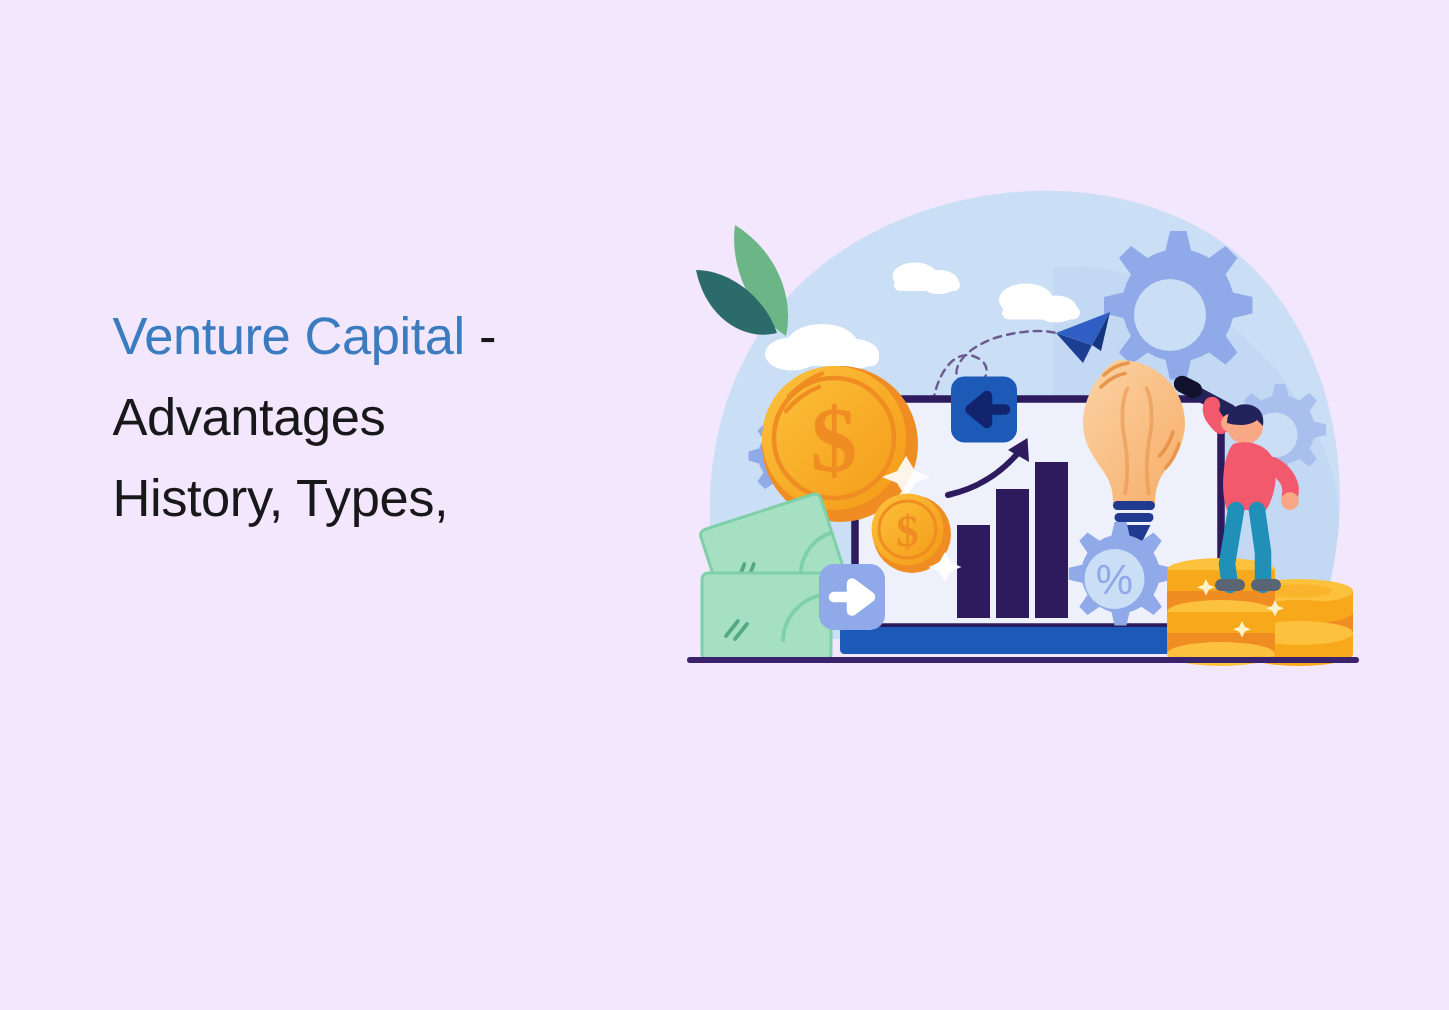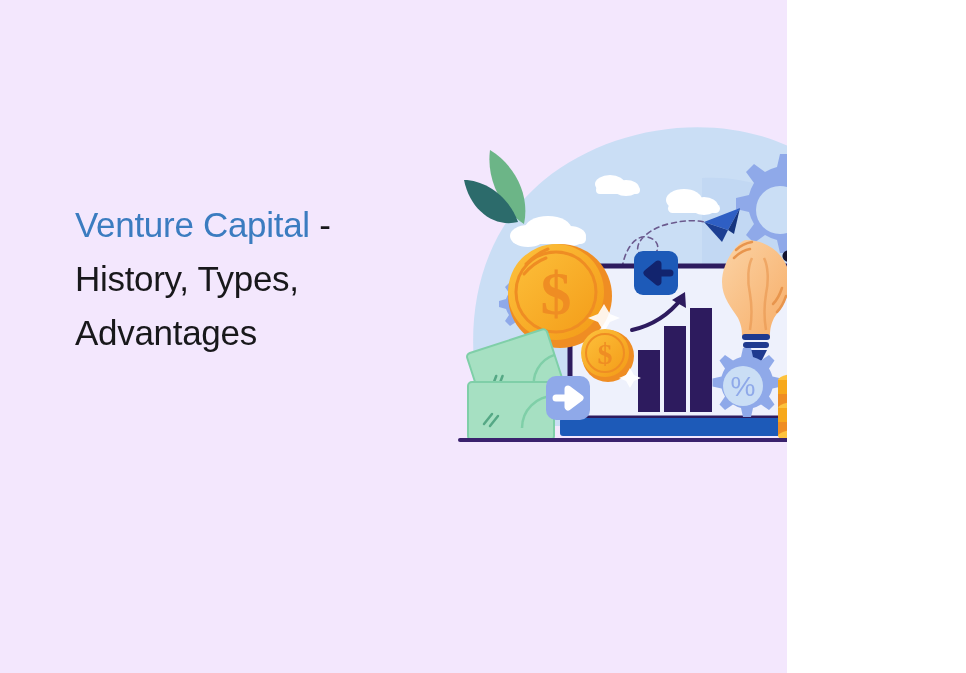--- a/index.html
+++ b/index.html
@@ -7,21 +7,21 @@
     padding: 0;
   }
   body {
     width: 966px;
     height: 673px;
     overflow: hidden;
     font-family: "Liberation Sans", sans-serif;
   }
   #banner {
     position: relative;
-    width: 787px;
+    width: 966px;
     height: 673px;
     background: #f3e7fd;
     overflow: hidden;
   }
 
   
   #headline {
     position: absolute;
     left: 75px;
     top: 198px;
@@ -48,22 +48,22 @@
   }
   #illustration svg { display:block; width:100%; height:100%; }
 </style>
 </head>
 <body>
 
 <div id="banner">
 
   <div id="headline">
     <div class="head-line"><span class="head-accent">Venture Capital</span><span class="head-dash"> -</span></div>
+    <div class="head-line">Advantages</div>
     <div class="head-line">History, Types,</div>
-    <div class="head-line">Advantages</div>
   </div>
 
   <div id="illustration">
     <svg viewBox="0 0 460 345" xmlns="http://www.w3.org/2000/svg">
 
       <defs>
         <clipPath id="blobClip">
           <path d="M32 300 C 8 214 22 120 92 62 C 160 6 268 -8 344 32 C 418 70 448 160 440 238 C 436 272 430 292 424 308 L 32 308 Z"></path>
         </clipPath>
         <linearGradient id="coinGrad" x1="0" y1="0" x2="1" y2="1">

